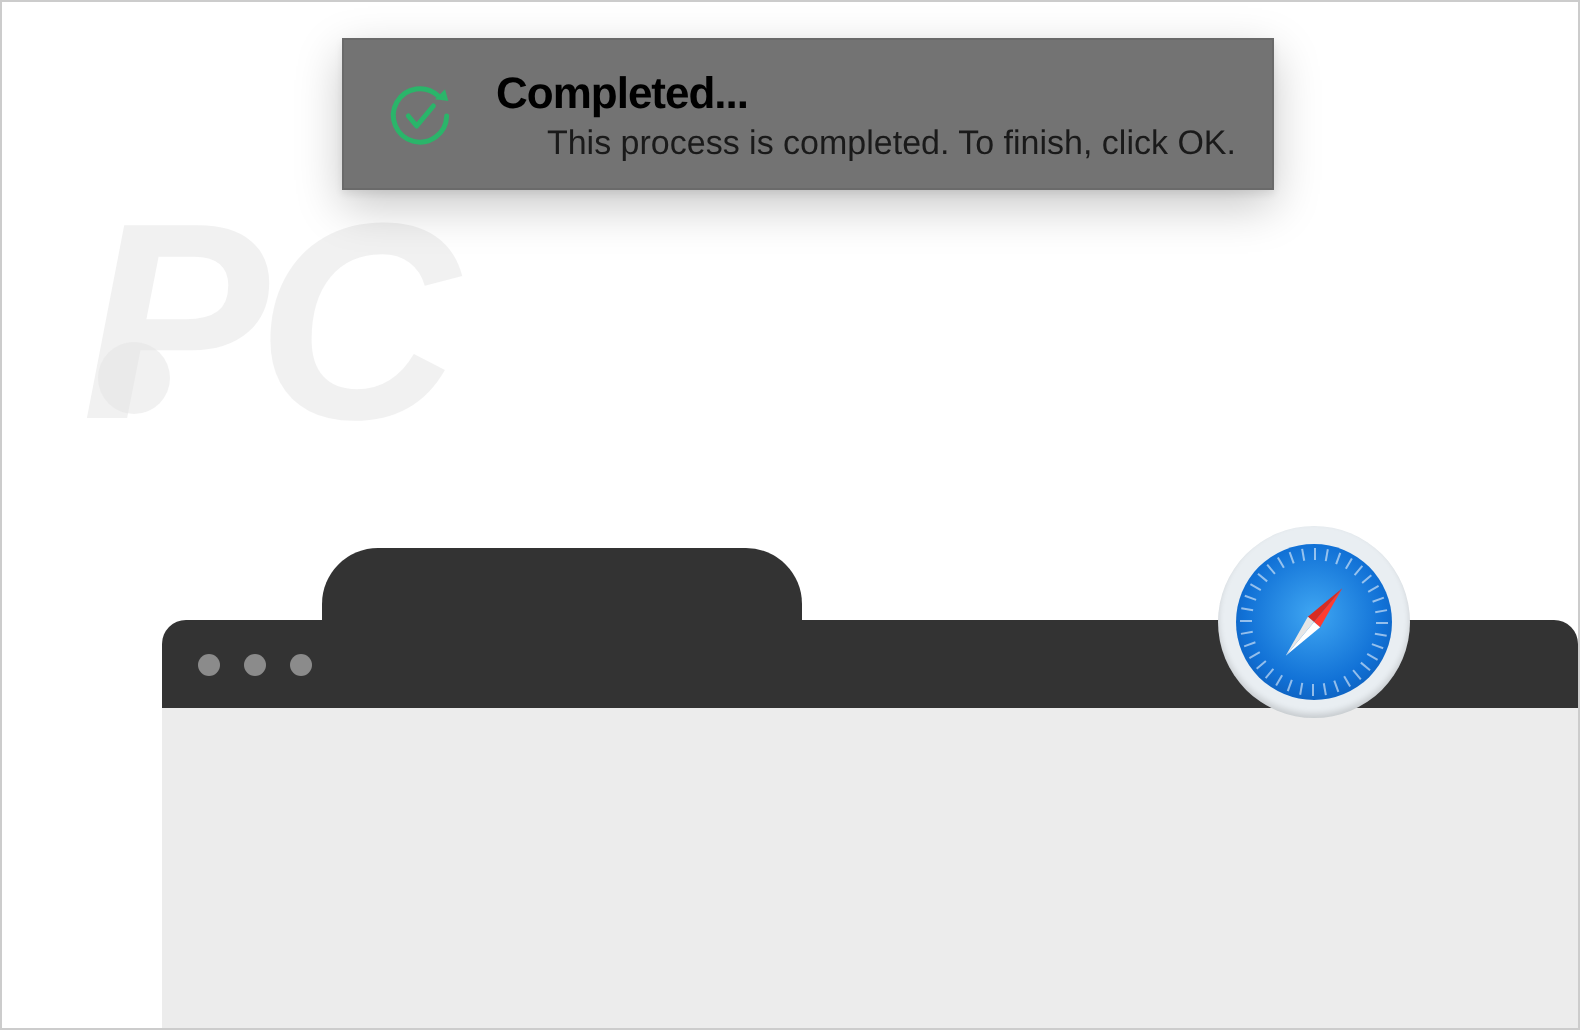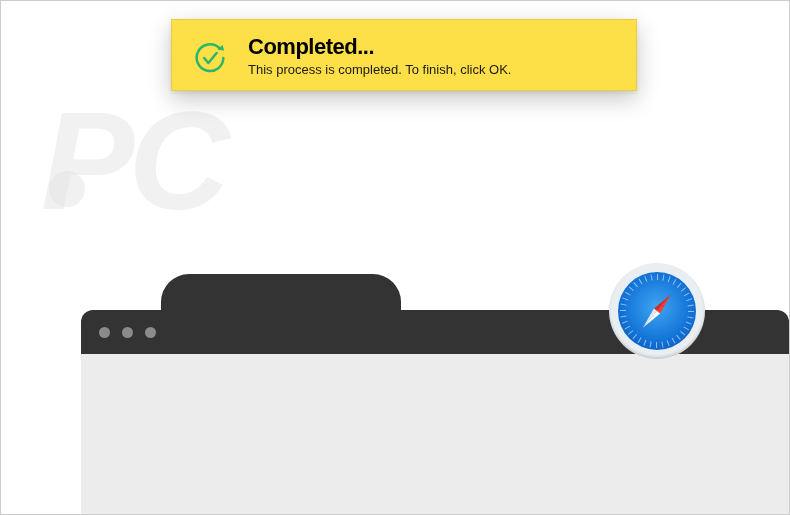--- a/index.html
+++ b/index.html
@@ -145,21 +145,21 @@
       transform: translate(-50%, -50%) rotate(40deg);
     }
     .needle svg { display: block; }
 
     
     .dialog {
       position: absolute;
       left: 170px;
       top: 18px;
       width: 466px;
-      background: #fde047;
+      background: #737373;
       border: 1px solid rgba(0,0,0,0.08);
       box-shadow: 0 8px 22px rgba(0,0,0,0.22), 0 2px 4px rgba(0,0,0,0.08);
       z-index: 10;
       padding: 14px 18px 12px 18px;
     }
     .dialog-content {
       display: flex;
       gap: 18px;
       align-items: flex-start;
     }
@@ -173,23 +173,24 @@
       flex: 1;
     }
     .dialog-title {
       font-size: 22px;
       font-weight: 800;
       color: #000;
       margin-bottom: 2px;
       letter-spacing: -0.5px;
     }
     .dialog-msg {
-      font-size: 13px;
+      font-size: 17px;
       color: #1a1a1a;
       font-weight: 500;
+      text-align: right;
     }
     .dialog-actions {
       display: flex;
       justify-content: flex-end;
       margin-top: 12px;
     }
     .ok-btn {
       background: #4a7ef0;
       color: #fff;
       border: none;

